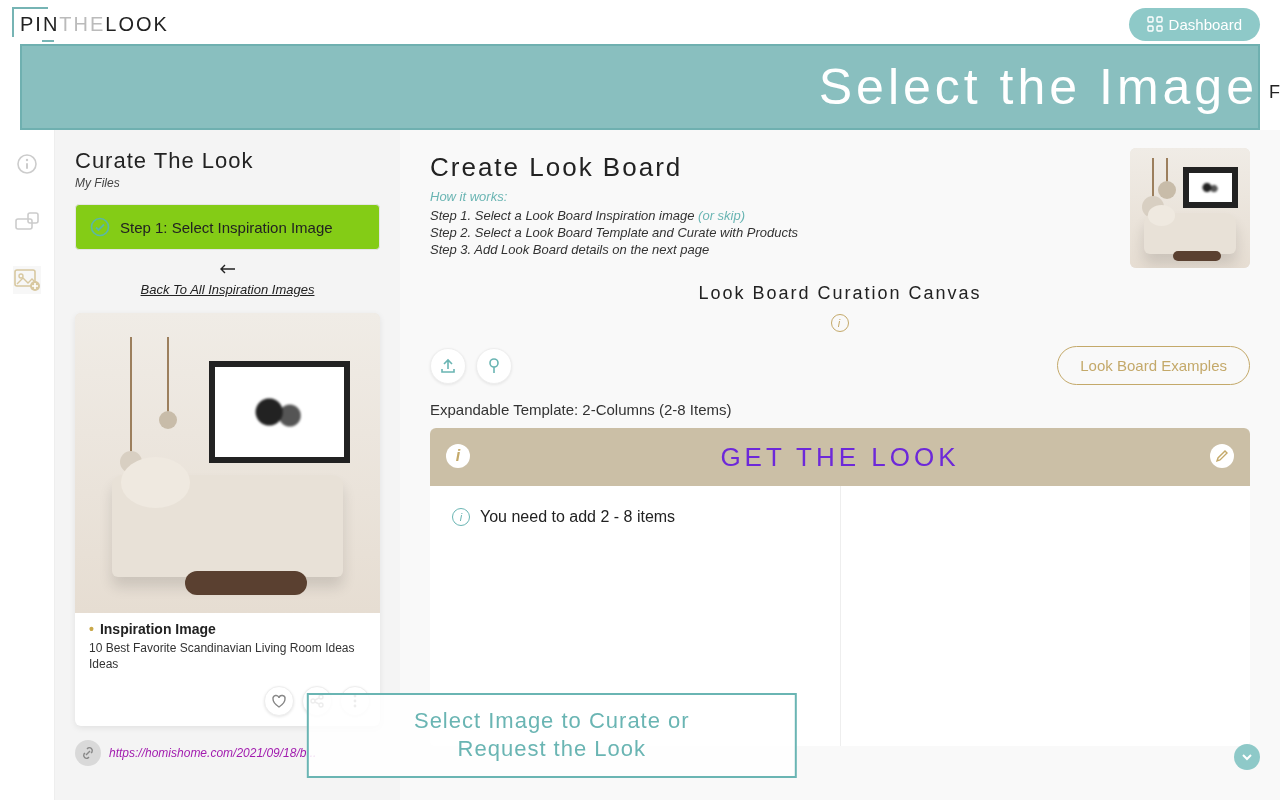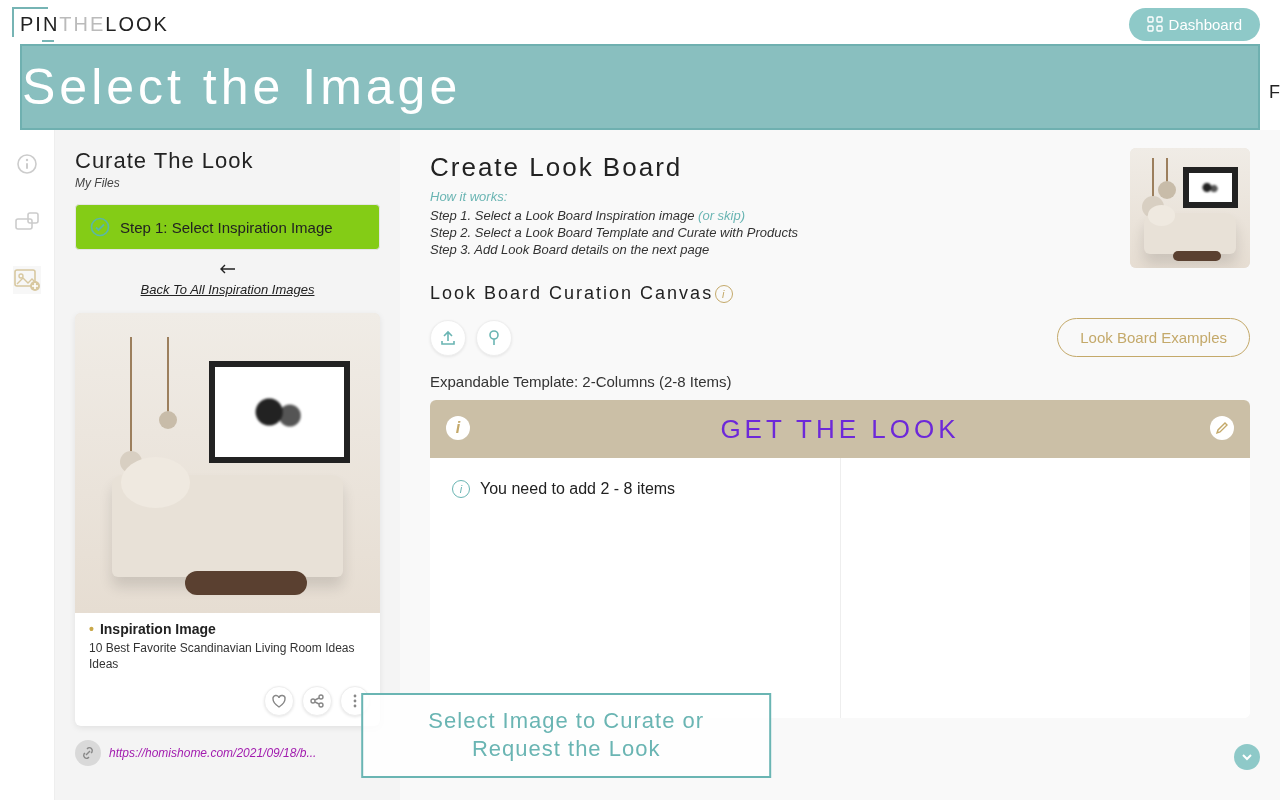--- a/index.html
+++ b/index.html
@@ -4,21 +4,21 @@
 <style>
   * { box-sizing: border-box; margin: 0; padding: 0; }
   body { font-family: -apple-system, "Helvetica Neue", Arial, sans-serif; background: #fff; width: 1280px; height: 800px; overflow: hidden; position: relative; }
   .topbar { position: absolute; top: 0; left: 0; right: 0; height: 48px; display: flex; align-items: center; padding: 0 20px; justify-content: space-between; z-index: 5; }
   .logo { font-size: 20px; letter-spacing: 2px; color: #222; position: relative; font-weight: 300; }
   .logo .thin { color: #bbb; font-weight: 300; }
   .logo-bracket { position: absolute; top: -6px; left: -8px; width: 36px; height: 30px; border-top: 2px solid #76b4b4; border-left: 2px solid #76b4b4; }
   .logo-bracket2 { position: absolute; bottom: -6px; left: 22px; width: 12px; height: 12px; border-bottom: 2px solid #76b4b4; }
   .top-buttons { display:flex; gap:10px; }
   .pill-btn { background: #8ec9c8; color: #fff; border: none; border-radius: 20px; padding: 8px 18px; font-size: 15px; display:flex; align-items:center; gap:6px; cursor:pointer; }
-  .select-banner { position: absolute; top: 44px; left: 20px; right: 20px; height: 86px; background: #89bfbf; border: 2px solid #6fb0b0; display:flex; align-items:center; justify-content:flex-start; z-index:20; }
+  .select-banner { position: absolute; top: 44px; left: 20px; right: 20px; height: 86px; background: #89bfbf; border: 2px solid #6fb0b0; display:flex; align-items:center; justify-content:flex-end; z-index:20; }
   .select-banner span { color: #fff; font-size: 50px; font-weight: 200; letter-spacing: 4px; font-stretch: expanded; }
   .leftrail { position:absolute; top:130px; left:0; width:55px; background:#fff; bottom:0; border-right:1px solid #eee; display:flex; flex-direction:column; align-items:center; padding-top:20px; gap:30px; }
   .leftrail .rail-icon { width:28px; height:28px; display:flex; align-items:center; justify-content:center; color:#bbb; cursor:pointer; }
   .leftrail .rail-icon.active-rail { background:#f7f7f7; }
   .sidebar { position:absolute; top:130px; left:55px; width:345px; bottom:0; background:#f4f4f4; padding:18px 20px; overflow:hidden; }
   .sidebar h2 { font-size:22px; font-weight:400; letter-spacing:1px; color:#222; margin-bottom:2px; }
   .sidebar .subtitle { font-size:12px; font-style:italic; color:#444; margin-bottom:14px; }
   .step-card { background:#84cc16; border:1px solid #e5e5e5; border-radius:4px; padding:12px 14px; display:flex; align-items:center; gap:10px; margin-bottom:14px; }
   .step-card .check { color:#5ab7a8; }
   .step-card span.step-text { font-size:15px; color:#222; }
@@ -33,38 +33,38 @@
   .circ-btn { width:30px; height:30px; border-radius:50%; background:#fff; border:1px solid #eee; box-shadow:0 1px 3px rgba(0,0,0,0.1); display:flex; align-items:center; justify-content:center; color:#777; cursor:pointer; }
   .src-row { display:flex; align-items:center; gap:8px; margin-top:14px; }
   .src-row .link-icon { width:26px; height:26px; border-radius:50%; background:#d9d9d9; display:flex; align-items:center; justify-content:center; color:#777; flex-shrink:0; }
   .src-row .url { font-size:12px; font-style:italic; color:#a21caf; white-space:nowrap; overflow:hidden; text-overflow:ellipsis; }
   .main { position:absolute; top:130px; left:400px; right:0; bottom:0; background:#f9f9f9; padding:22px 30px; overflow:hidden; }
   .main h1 { font-size:26px; font-weight:400; letter-spacing:2px; color:#222; margin-bottom:6px; }
   .howit { font-size:13px; font-style:italic; color:#6ab5b3; margin-bottom:4px; }
   .stepline { font-size:13px; font-style:italic; color:#333; margin-bottom:2px; }
   .stepline a { color:#6ab5b3; text-decoration:none; }
   .hero-thumb { position:absolute; top:18px; right:30px; width:120px; height:120px; border-radius:6px; background:#eae4dc; overflow:hidden; }
-  .canvas-title { font-size:18px; letter-spacing:2px; color:#222; margin-top:26px; display:flex; align-items:center; gap:2px; }
+  .canvas-title { font-size:18px; letter-spacing:2px; color:#222; margin-top:26px; display:flex; align-items:center; gap:10px;flex-direction:column; }
   .info-ring { width:18px; height:18px; border-radius:50%; border:1.5px solid #c4a96a; display:inline-flex; align-items:center; justify-content:center; font-size:11px; color:#c4a96a; font-style:italic; }
   .toolbar-row { display:flex; align-items:center; justify-content:space-between; margin-top:14px; }
   .tool-left { display:flex; gap:10px; }
   .tool-btn { width:36px; height:36px; border-radius:50%; background:#fff; border:1px solid #eee; box-shadow:0 1px 3px rgba(0,0,0,0.08); display:flex; align-items:center; justify-content:center; color:#6ab5b3; cursor:pointer; }
   .examples-btn { border:1.5px solid #c4a96a; color:#c4a96a; background:transparent; border-radius:22px; padding:10px 22px; font-size:15px; cursor:pointer; }
   .template-label { font-size:15px; color:#333; margin-top:16px; }
   .canvas-box { margin-top:10px; border-radius:6px; overflow:hidden; background:#fff; }
   .canvas-head { background:#cbbfa6; height:58px; position:relative; display:flex; align-items:center; justify-content:center; }
   .canvas-head h3 { color:#6d28d9; font-size:26px; font-weight:300; letter-spacing:4px; }
   .head-icon { position:absolute; width:24px; height:24px; border-radius:50%; background:#fff; display:flex; align-items:center; justify-content:center; color:#c4a96a; top:16px; }
   .head-icon.left { left:16px; }
   .head-icon.right { right:16px; }
   .canvas-body { background:#fff; min-height:260px; display:flex; }
   .canvas-col { flex:1; padding:22px; }
   .canvas-col:first-child { border-right:1px solid #eee; }
   .need-row { display:flex; align-items:center; gap:10px; font-size:16px; color:#222; }
-  .cta-overlay { position:absolute; bottom:22px; left:50%; transform:translateX(-68%); width:410px; border:2px solid #6ab5b3; background:rgba(255,255,255,0.85); padding:12px 10px; text-align:center; z-index:15; }
+  .cta-overlay { position:absolute; bottom:22px; left:50%; transform:translateX(-68%); width:490px; border:2px solid #6ab5b3; background:rgba(255,255,255,0.85); padding:12px 10px; text-align:center; z-index:15; }
   .cta-overlay span { color:#6ab5b3; font-size:22px; font-weight:300; letter-spacing:1px; line-height:1.3; display:block; }
   .scroll-chip { position:absolute; right:20px; bottom:30px; width:26px; height:26px; border-radius:50%; background:#8ec9c8; color:#fff; display:flex; align-items:center; justify-content:center; z-index:16; cursor:pointer; }
   
   .scene { position:absolute; inset:0; background: linear-gradient(#f0ece6,#e6ddd2); }
   .scene .art { position:absolute; top:16%; right:10%; width:46%; height:34%; background:#fff; border:6px solid #222; }
   .scene .art::after { content:""; position:absolute; inset:10%; background: radial-gradient(circle at 40% 50%, #222 18%, transparent 20%), radial-gradient(circle at 60% 55%, #555 14%, transparent 16%); filter: blur(1px); }
   .scene .sofa { position:absolute; bottom:12%; left:12%; width:76%; height:34%; background:#e8e1d7; border-radius:10px 10px 6px 6px; box-shadow:0 10px 14px rgba(0,0,0,0.12); }
   .scene .sofa::before { content:""; position:absolute; top:-18%; left:4%; width:30%; height:50%; background:#efe9e0; border-radius:50%; }
   .scene .table { position:absolute; bottom:6%; left:36%; width:40%; height:8%; background:#5a4030; border-radius:50px; }
   .scene .lamp { position:absolute; top:8%; left:18%; width:2px; height:42%; background:#9c7f5d; }

